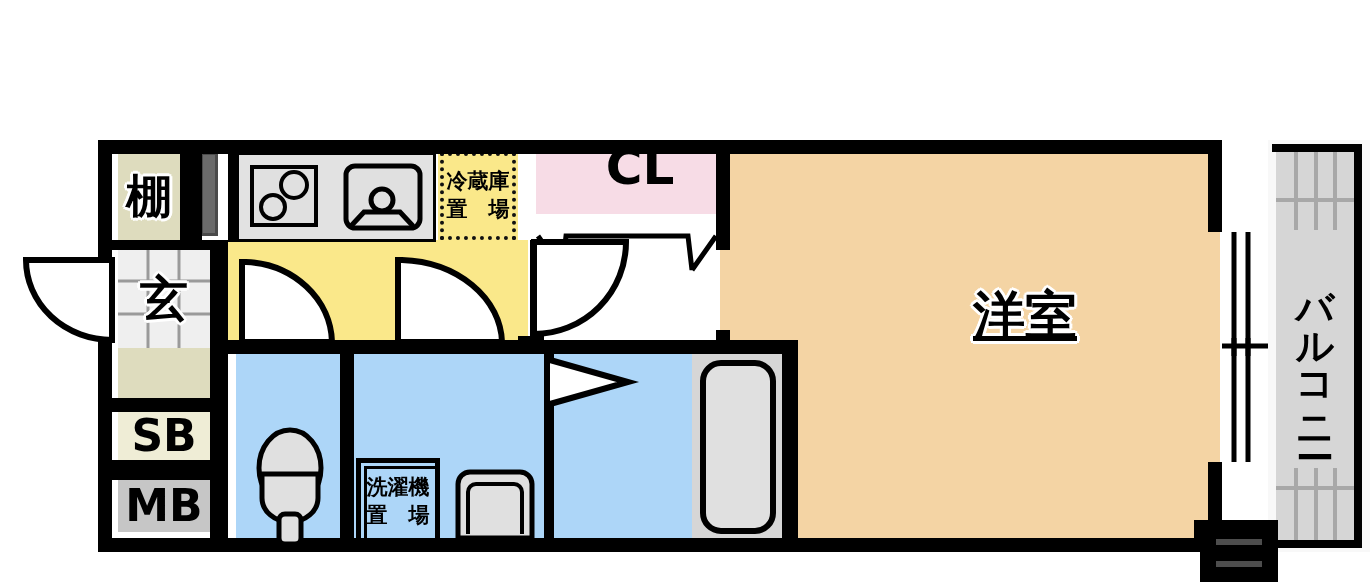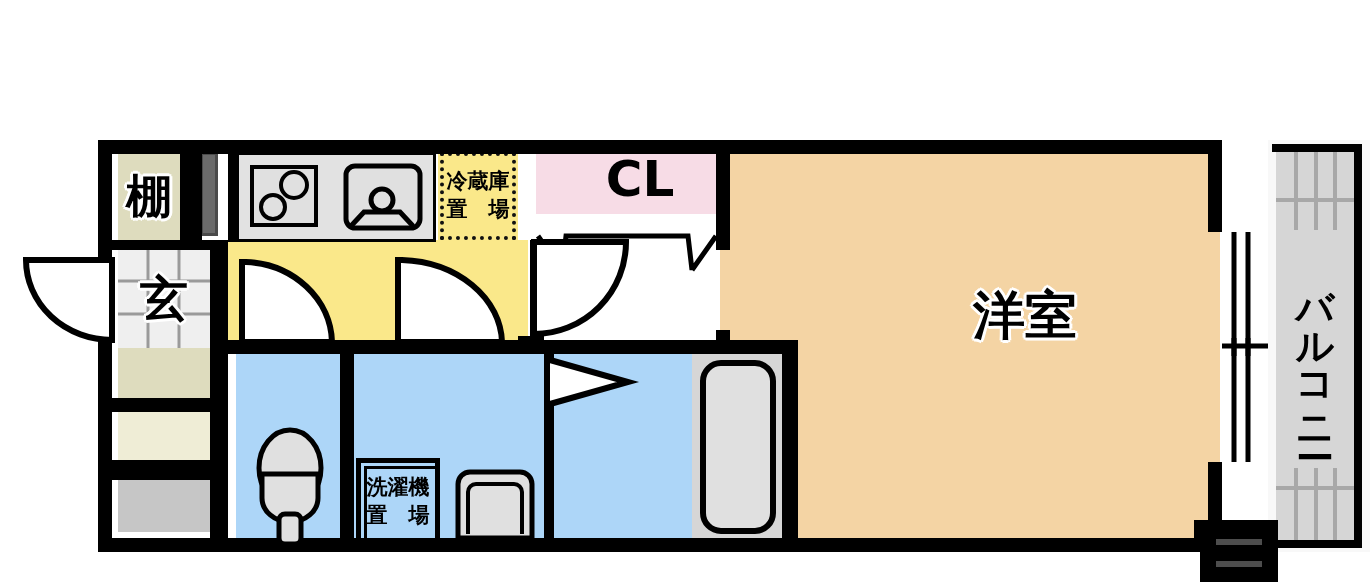--- a/index.html
+++ b/index.html
@@ -208,27 +208,29 @@
     </g>
   </svg>
   <div class="abs white" style="left:1278px;top:552px;width:92px;height:33px;"></div>
 
   <div class="abs wall" style="left:1194px;top:520px;width:14px;height:32px;"></div>
 
   <div class="lbl lbl-out jp" style="left:118px;top:152px;width:62px;height:88px;font-size:46px;">棚</div>
 
   <div class="lbl lbl-out jp" style="left:118px;top:248px;width:92px;height:100px;font-size:48px;">玄</div>
 
-
+  <div class="lbl" style="left:118px;top:412px;width:92px;height:48px;font-size:44px;">SB</div>
+
+  <div class="lbl" style="left:118px;top:480px;width:92px;height:52px;font-size:44px;">MB</div>
 
   <div class="lbl jp" style="left:440px;top:168px;width:76px;height:26px;font-size:21px;">冷蔵庫</div>
   <div class="lbl jp" style="left:440px;top:196px;width:76px;height:26px;font-size:21px;">置　場</div>
 
-  <div class="lbl" style="left:536px;top:148px;width:208px;height:62px;font-size:50px;text-align:right;">CL</div>
+  <div class="lbl" style="left:536px;top:136px;width:208px;height:62px;font-size:50px;text-align:right;">CL</div>
 
   <div class="lbl jp" style="left:356px;top:474px;width:84px;height:26px;font-size:21px;">洗濯機</div>
   <div class="lbl jp" style="left:356px;top:502px;width:84px;height:26px;font-size:21px;">置　場</div>
 
-  <div class="lbl lbl-out jp" style="left:900px;top:285px;width:250px;height:60px;font-size:52px;">洋室</div>
+  <div class="lbl lbl-out jp" style="left:900px;top:285px;width:250px;height:60px;font-size:52px;text-decoration:underline;">洋室</div>
 
   <div class="lbl jp vert" style="left:1276px;top:235px;width:78px;height:230px;font-size:38px;">バルコニー</div>
 
 </div>
 
 </body></html>

